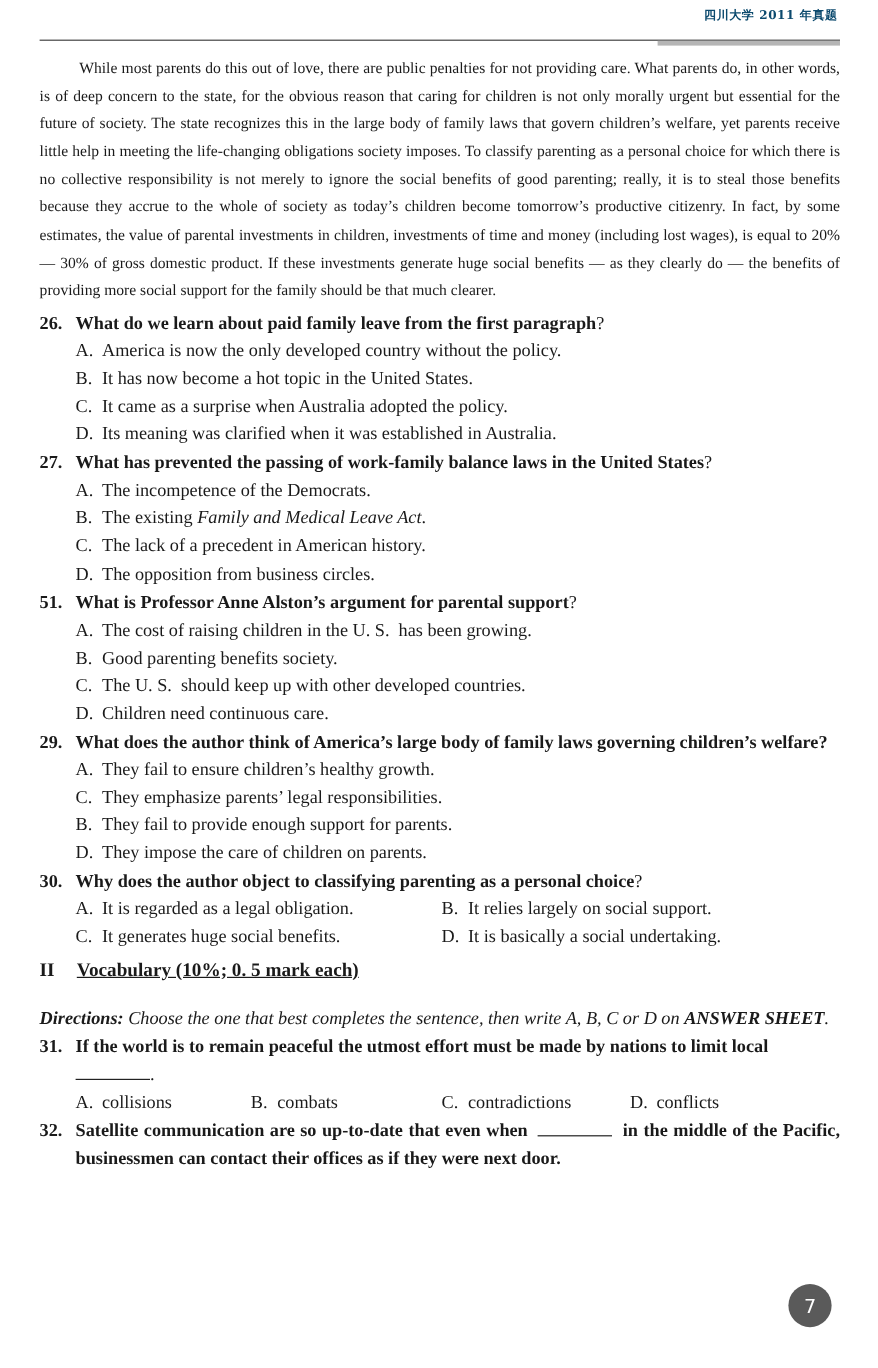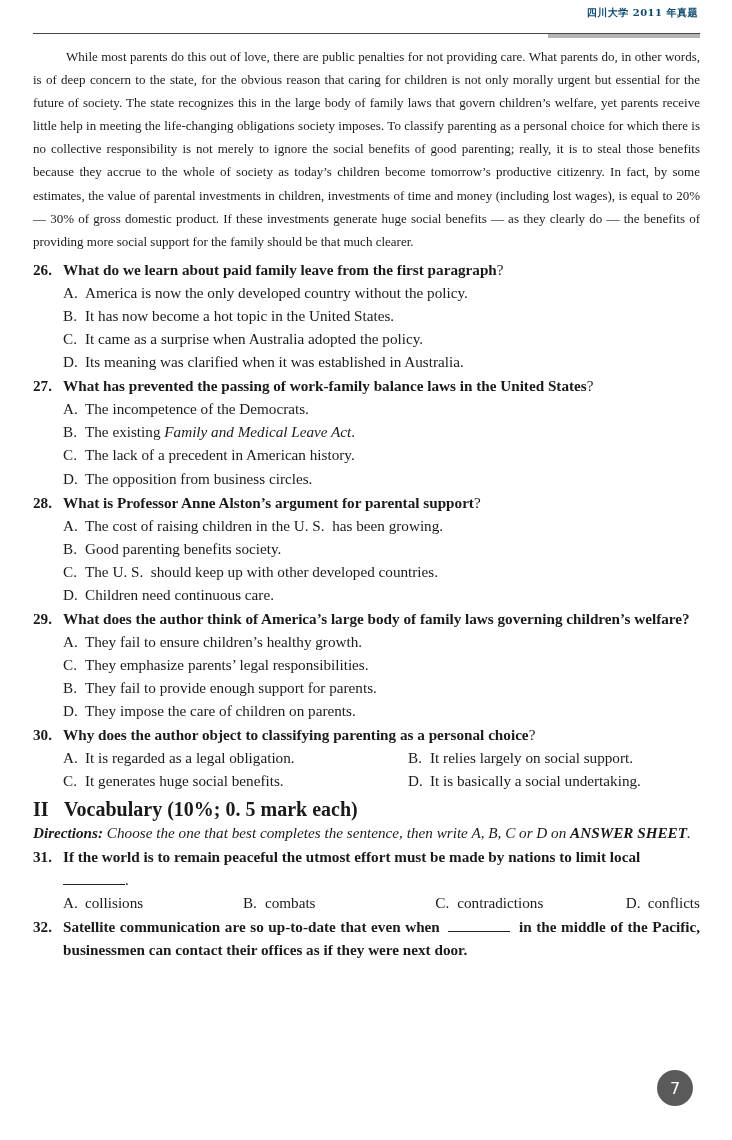--- a/index.html
+++ b/index.html
@@ -26,29 +26,29 @@
   }
   .q { margin-top: 5px; }
   .q-stem {
     font-weight: bold; font-size: 15.2px; line-height: 23px;
     padding-left: 30px; text-indent: -30px; text-align: justify; margin: 0;
   }
   .q-stem .num { display: inline-block; width: 30px; text-indent: 0; }
   .q-stem .qmark { font-weight: normal; }
   .opt { font-size: 15.2px; line-height: 23.1px; padding-left: 30px; margin: 0; white-space: nowrap; }
   .opt .letter { display: inline-block; width: 22px; }
-  .opt-row { display: flex; padding-left: 30px; font-size: 15.2px; line-height: 23.1px; gap: 40px; }
+  .opt-row { display: flex; padding-left: 30px; font-size: 15.2px; line-height: 23.1px; }
   .opt-row .cell { white-space: nowrap; }
   .opt-row .cell .letter { display: inline-block; width: 22px; }
   .half1 { width: 305px; }
   .quarter1 { width: 146px; }
   .quarter2 { width: 159px; }
   .quarter3 { width: 157px; }
   .section-title {
-    font-weight: bold; font-size: 20px; line-height: 24px; margin: 4px 0 0 0;
+    font-weight: bold; font-size: 16px; line-height: 24px; margin: 4px 0 16px 0; text-decoration: underline;
   }
   .section-title .roman { display: inline-block; width: 31px; }
   .directions {
     font-style: italic; font-size: 15.2px; line-height: 23.1px; margin: 0;
     text-align: justify;
   }
   .directions b { font-style: italic; }
   .blank { display: inline-block; border-bottom: 1px solid #222; height: 14px; vertical-align: baseline; }
   .blank31 { width: 62px; }
   .blank32 { width: 62px; margin: 0 4px; }
@@ -82,21 +82,21 @@
 
   <div class="q" style="margin-top:1px;">
     <p class="q-stem"><span class="num">27.</span><span>What has prevented the passing of work-family balance laws in the United States</span><span class="qmark">?</span></p>
     <p class="opt"><span class="letter">A.</span><span>The incompetence of the Democrats.</span></p>
     <p class="opt"><span class="letter">B.</span><span>The existing </span><i>Family and Medical Leave Act</i><span>.</span></p>
     <p class="opt"><span class="letter">C.</span><span>The lack of a precedent in American history.</span></p>
     <p class="opt"><span class="letter">D.</span><span>The opposition from business circles.</span></p>
   </div>
 
   <div class="q" style="margin-top:1px;">
-    <p class="q-stem"><span class="num">28.</span><span>What is Professor Anne Alston’s argument for parental support</span><span class="qmark">?</span></p>
+    <p class="q-stem"><span class="num">51.</span><span>What is Professor Anne Alston’s argument for parental support</span><span class="qmark">?</span></p>
     <p class="opt"><span class="letter">A.</span><span style="white-space:pre;">The cost of raising children in the U. S.  has been growing.</span></p>
     <p class="opt"><span class="letter">B.</span><span>Good parenting benefits society.</span></p>
     <p class="opt"><span class="letter">C.</span><span style="white-space:pre;">The U. S.  should keep up with other developed countries.</span></p>
     <p class="opt"><span class="letter">D.</span><span>Children need continuous care.</span></p>
   </div>
 
   <div class="q" style="margin-top:1px;">
     <p class="q-stem"><span class="num">29.</span><span>What does the author think of America’s large body of family laws governing children’s welfare?</span><span class="qmark"></span></p>
     <p class="opt"><span class="letter">A.</span><span>They fail to ensure children’s healthy growth.</span></p>
     <p class="opt"><span class="letter">C.</span><span>They emphasize parents’ legal responsibilities.</span></p>

